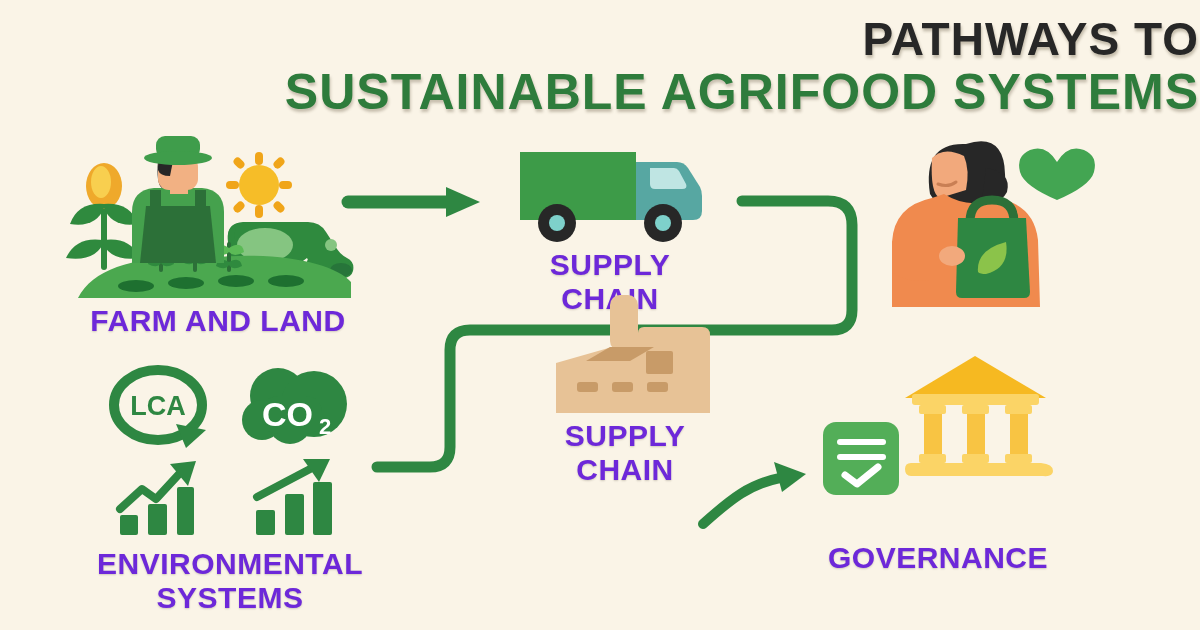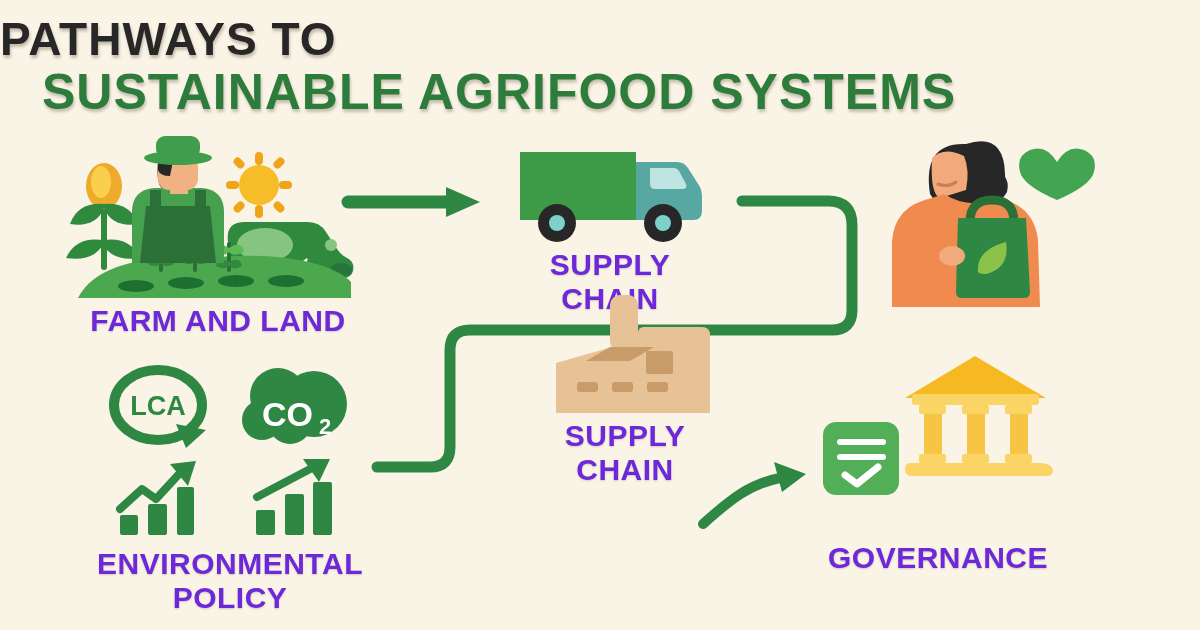--- a/index.html
+++ b/index.html
@@ -2,21 +2,21 @@
 <html><head>
 <meta charset="utf-8">
 <style>
   html,body{margin:0;padding:0;background:#e8e8e8;}
   .canvas{
     position:relative;width:1200px;height:630px;overflow:hidden;
     background:#faf4e7;
     font-family:"Liberation Sans", sans-serif;
   }
   .abs{position:absolute;}
-  .title-block{position:absolute;top:14px;left:0;width:1199px;text-align:left;}
+  .title-block{position:absolute;top:14px;left:0;width:1199px;text-align:right;}
   .title-line1{
     font-size:46px;font-weight:700;color:#272727;letter-spacing:1px;
     line-height:1.1;text-shadow:1px 3px 3px rgba(70,55,30,.30);
   }
   .title-line2{
     font-size:50px;font-weight:700;color:#2e7c3c;letter-spacing:1px;
     line-height:1.08;text-shadow:1px 3px 3px rgba(70,55,30,.28);padding-left:42px;
   }
   .label{
     position:absolute;font-size:30px;font-weight:700;color:#6d28d9;
@@ -197,21 +197,21 @@
     <g fill="#2e8742">
       <rect x="156" y="150" width="19" height="25" rx="2"></rect>
       <rect x="185" y="134" width="19" height="41" rx="2"></rect>
       <rect x="213" y="122" width="19" height="53" rx="2"></rect>
       <line x1="157" y1="137" x2="212" y2="108" stroke="#2e8742" stroke-width="8" stroke-linecap="round"></line>
       <polygon points="203,99 230,99 219,122" fill="#2e8742"></polygon>
     </g>
   </svg>
   <div class="label" style="left:90px;top:547px;width:280px;">
     <div>ENVIRONMENTAL</div>
-    <div>POLICY</div>
+    <div>SYSTEMS</div>
   </div>
 
   <svg class="abs z2" style="left:692px;top:450px;" width="122" height="85" viewBox="0 0 122 85">
     <path d="M 11 74 C 40 48 58 34 88 28" fill="none" stroke="#2e8742" stroke-width="10" stroke-linecap="round"></path>
     <polygon points="82,12 90,42 114,24" fill="#2e8742"></polygon>
   </svg>
 
   <svg class="abs z2" style="left:815px;top:350px;" width="245" height="152" viewBox="0 0 245 152">
     <g>
       <rect x="8" y="72" width="76" height="73" rx="13" fill="#53ae58"></rect>

